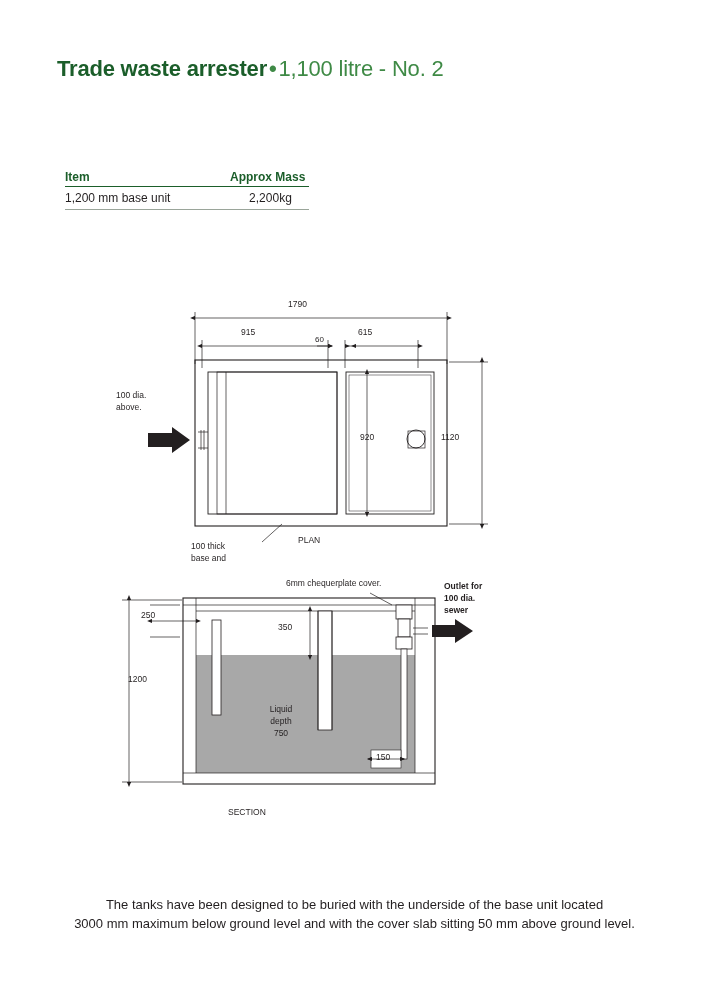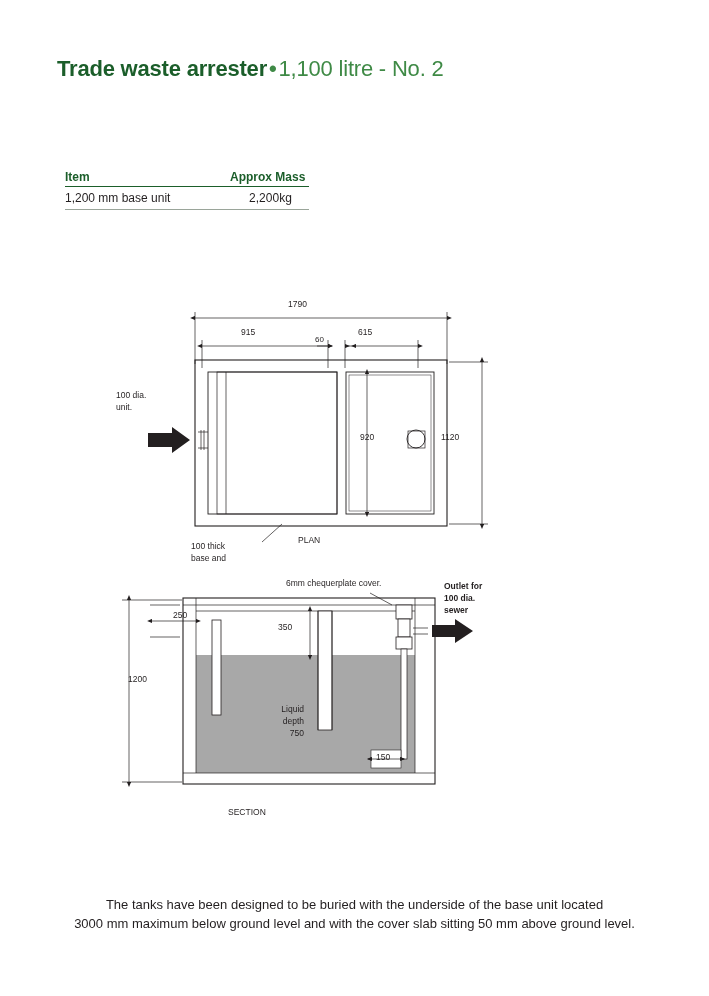--- a/index.html
+++ b/index.html
@@ -78,21 +78,21 @@
   
   .dg { position: absolute; }
   .lbl {
     position: absolute;
     font-size: 8.5px;
     color: #231f20;
     white-space: nowrap;
     line-height: 1.15;
   }
   .lbl.b { font-weight: bold; }
-  .lbl.c { text-align: right; }
+  .lbl.c { text-align: center; }
 
   svg { display: block; overflow: visible; }
 
   
   .note {
     position: absolute;
     left: 0;
     top: 896px;
     width: 709px;
     text-align: center;
@@ -178,21 +178,21 @@
     </svg>
 
     <div class="lbl" style="left:288px; top:10px;">1790</div>
     <div class="lbl" style="left:241px; top:38px;">915</div>
     <div class="lbl" style="left:315px; top:45px; font-size:8px;">60</div>
     <div class="lbl" style="left:358px; top:38px;">615</div>
     <div class="lbl" style="left:360px; top:143px;">920</div>
     <div class="lbl" style="left:441px; top:143px;">1120</div>
 
     <div class="lbl" style="left:116px; top:101px;">100 dia.</div>
-    <div class="lbl" style="left:116px; top:113px;">unit.</div>
+    <div class="lbl" style="left:116px; top:113px;">above.</div>
 
     <div class="lbl" style="left:191px; top:252px;">100 thick</div>
     <div class="lbl" style="left:191px; top:264px;">base and</div>
 
     <div class="lbl" style="left:298px; top:246px;">PLAN</div>
   </div>
 
   <div class="dg" style="left:0px; top:570px; width:709px; height:270px;">
     <svg width="709" height="270">
       <defs>
@@ -250,21 +250,21 @@
       </g>
 
       <path d="M432,55 L455,55 L455,49 L473,61 L455,73 L455,67 L432,67 z" fill="#231f20"></path>
     </svg>
 
     <div class="lbl" style="left:286px; top:9px;">6mm chequerplate cover.</div>
     <div class="lbl b" style="left:444px; top:12px;">Outlet for</div>
     <div class="lbl b" style="left:444px; top:24px;">100 dia.</div>
     <div class="lbl b" style="left:444px; top:36px;">sewer</div>
 
-    <div class="lbl" style="left:141px; top:41px;margin-left:32px;">250</div>
+    <div class="lbl" style="left:141px; top:41px;">250</div>
     <div class="lbl" style="left:278px; top:53px;">350</div>
     <div class="lbl" style="left:128px; top:105px;">1200</div>
     <div class="lbl" style="left:376px; top:183px;">150</div>
 
     <div class="lbl c" style="left:258px; top:135px; width:46px;">Liquid</div>
     <div class="lbl c" style="left:258px; top:147px; width:46px;">depth</div>
     <div class="lbl c" style="left:258px; top:159px; width:46px;">750</div>
 
     <div class="lbl" style="left:228px; top:238px;">SECTION</div>
   </div>

